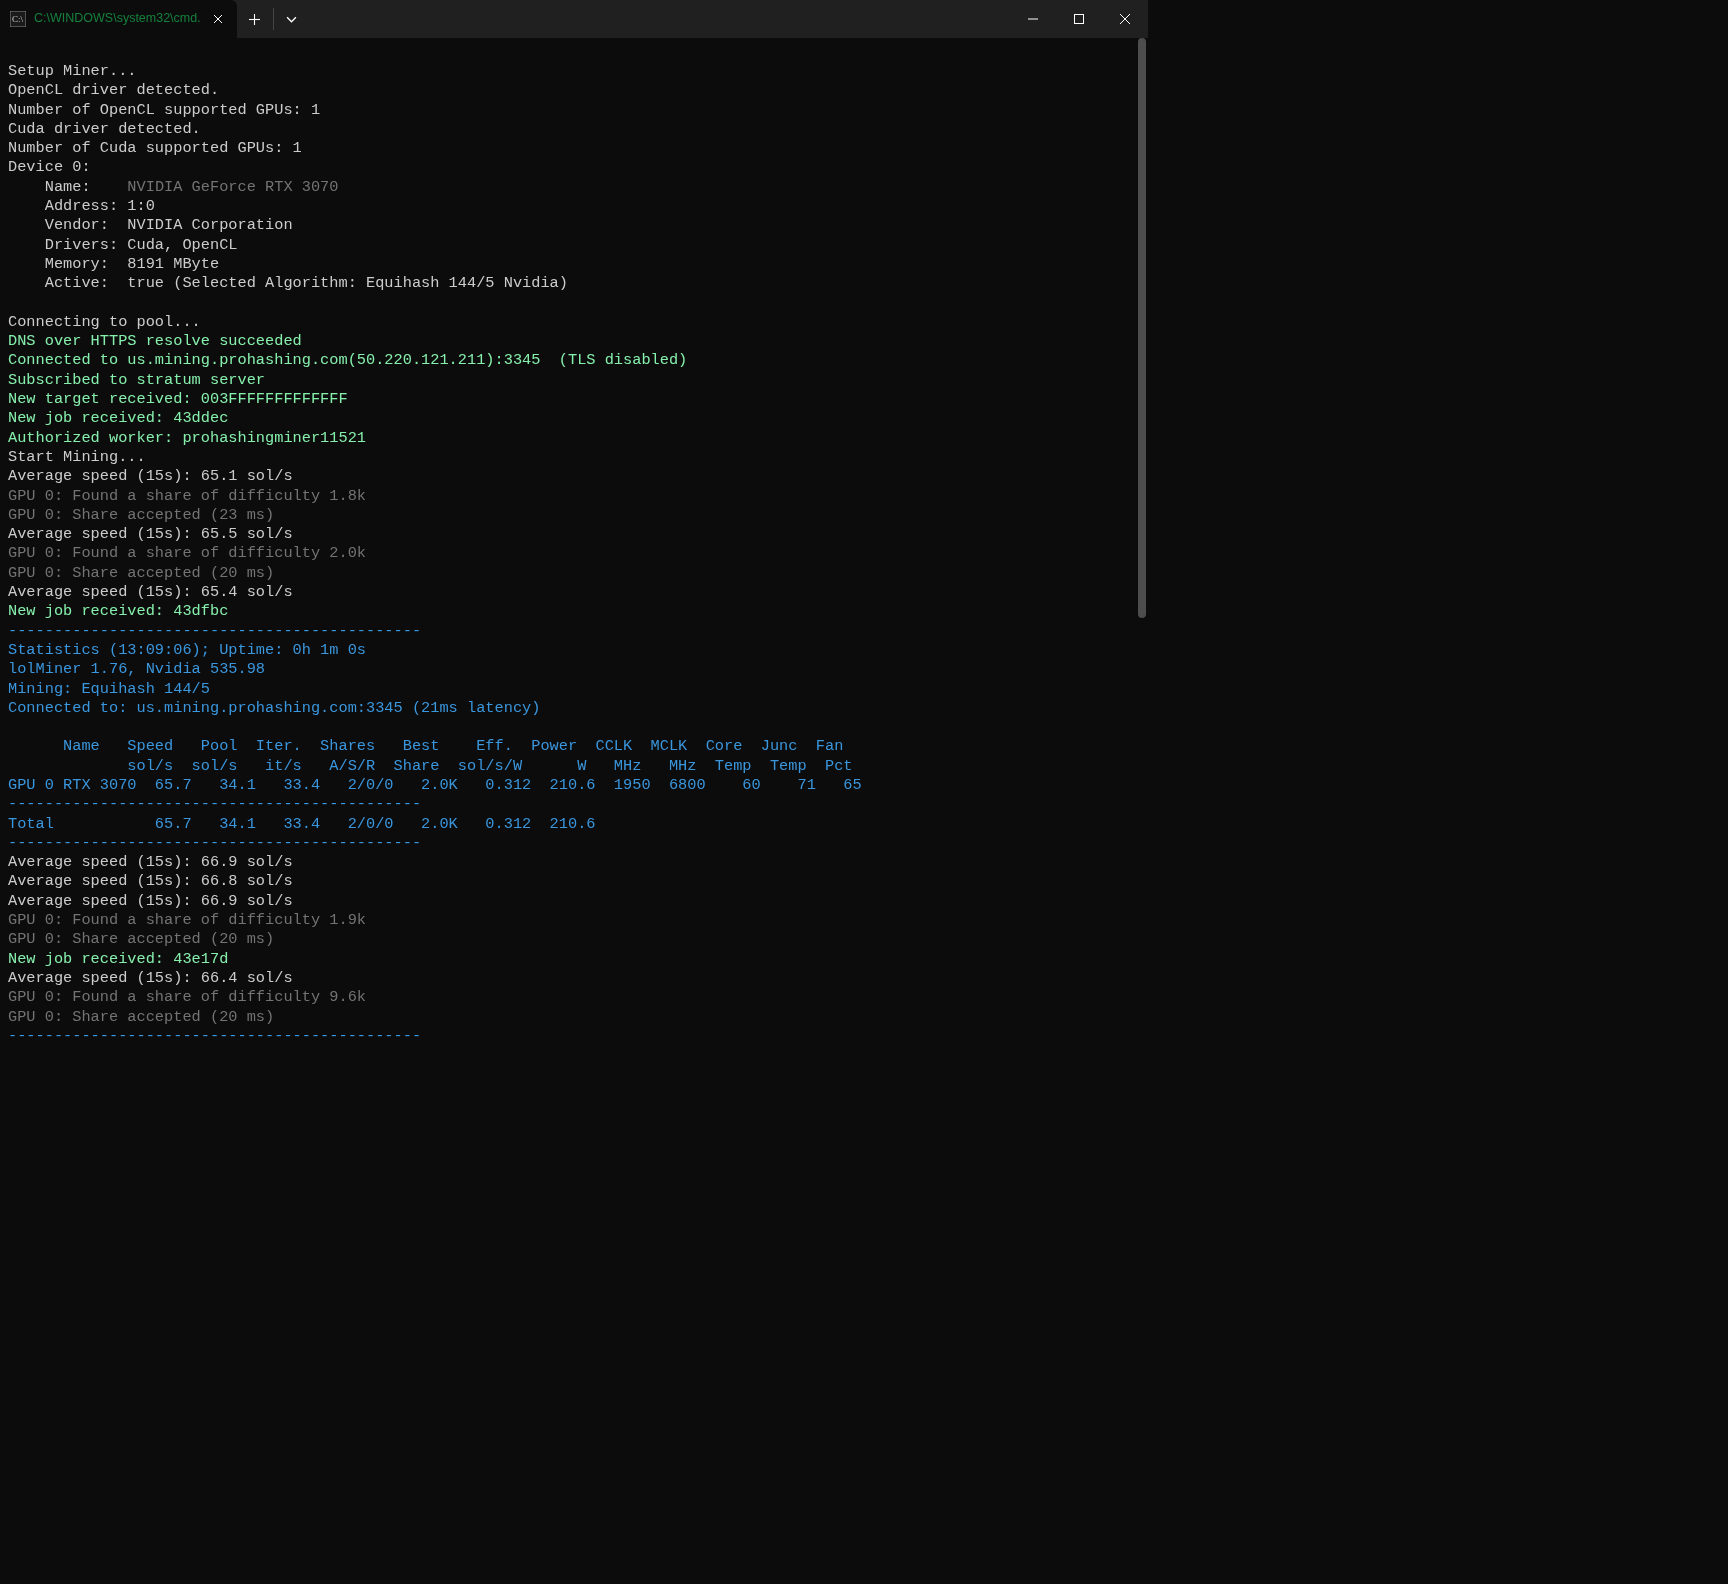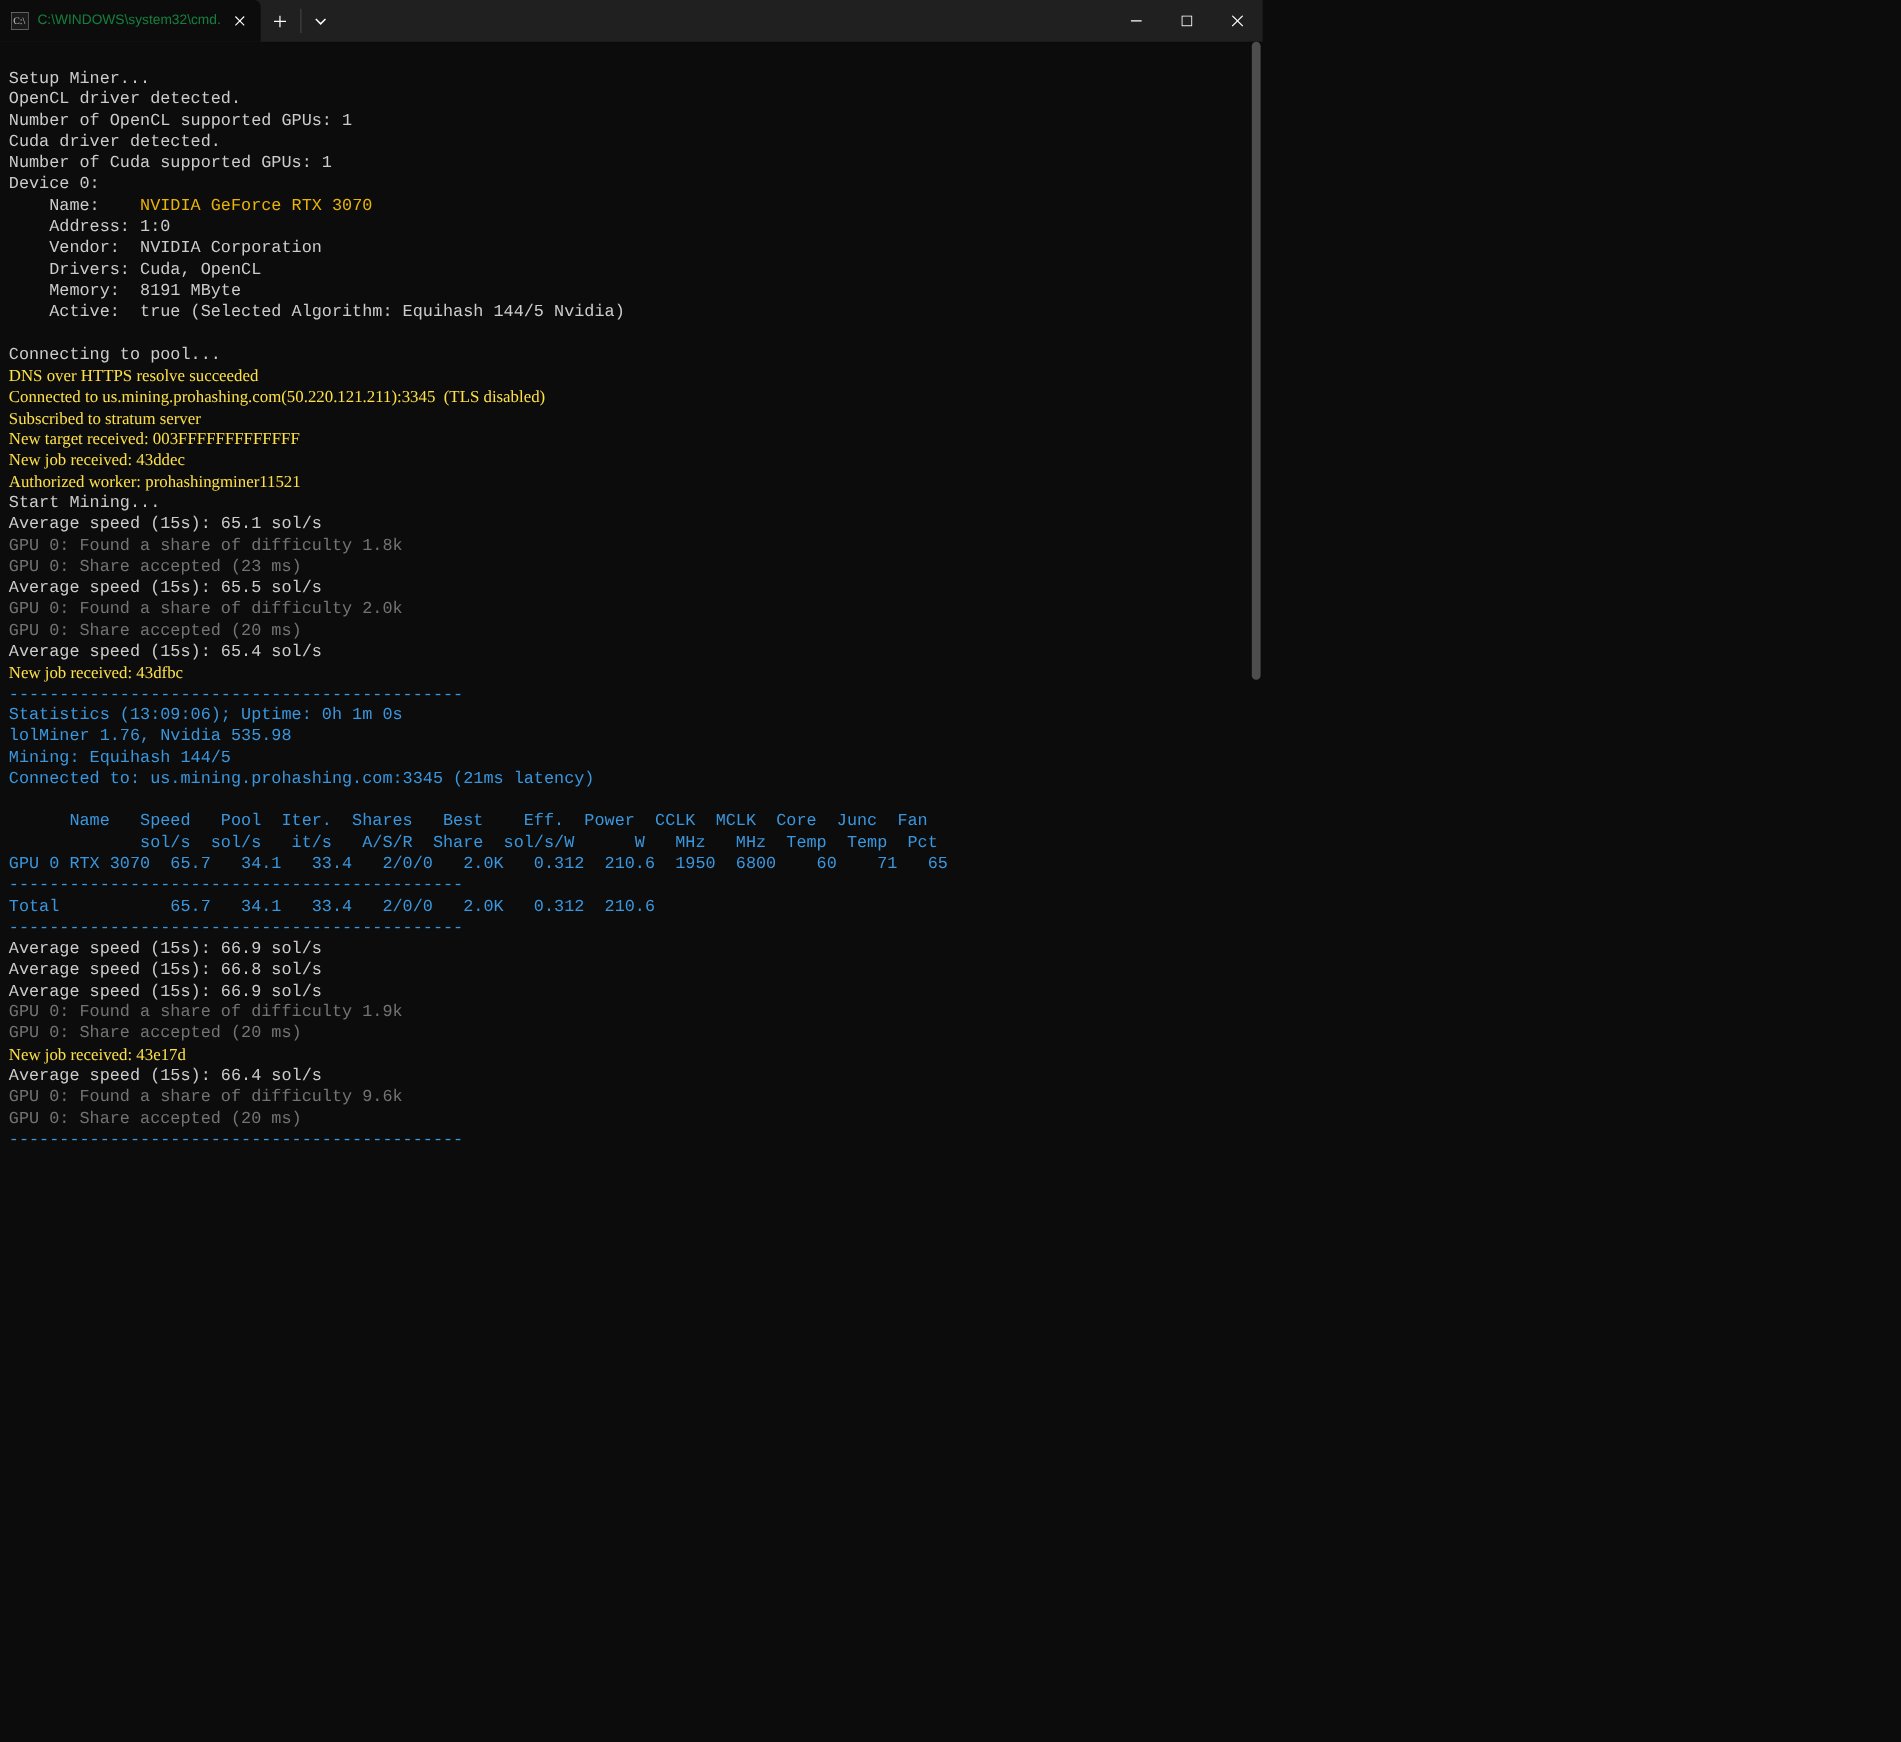--- a/index.html
+++ b/index.html
@@ -76,23 +76,23 @@
     color: #ffffff;
     cursor: pointer;
   }
   .win-btn svg { width: 10px; height: 10px; }
   .terminal {
     padding: 24px 8px;
     white-space: pre;
     font-family: Consolas, 'Courier New', monospace;
   }
   .line { min-height: 19.3px; }
-  .green { color: #eab308; }
+  .green { color: #737373; }
   .bgreen { color: #737373; }
-  .yellow { color: #fde047; font-family: Liberation Serif, serif; }
+  .yellow { color: #86efac; }
   .cyan { color: #3a96dd; }
   .white { color: #cccccc; }
   .scrollbar {
     position: absolute;
     right: 0; top: 38px;
     width: 12px;
     height: calc(100% - 38px);
     background: #0c0c0c;
   }
   .scrollthumb {

